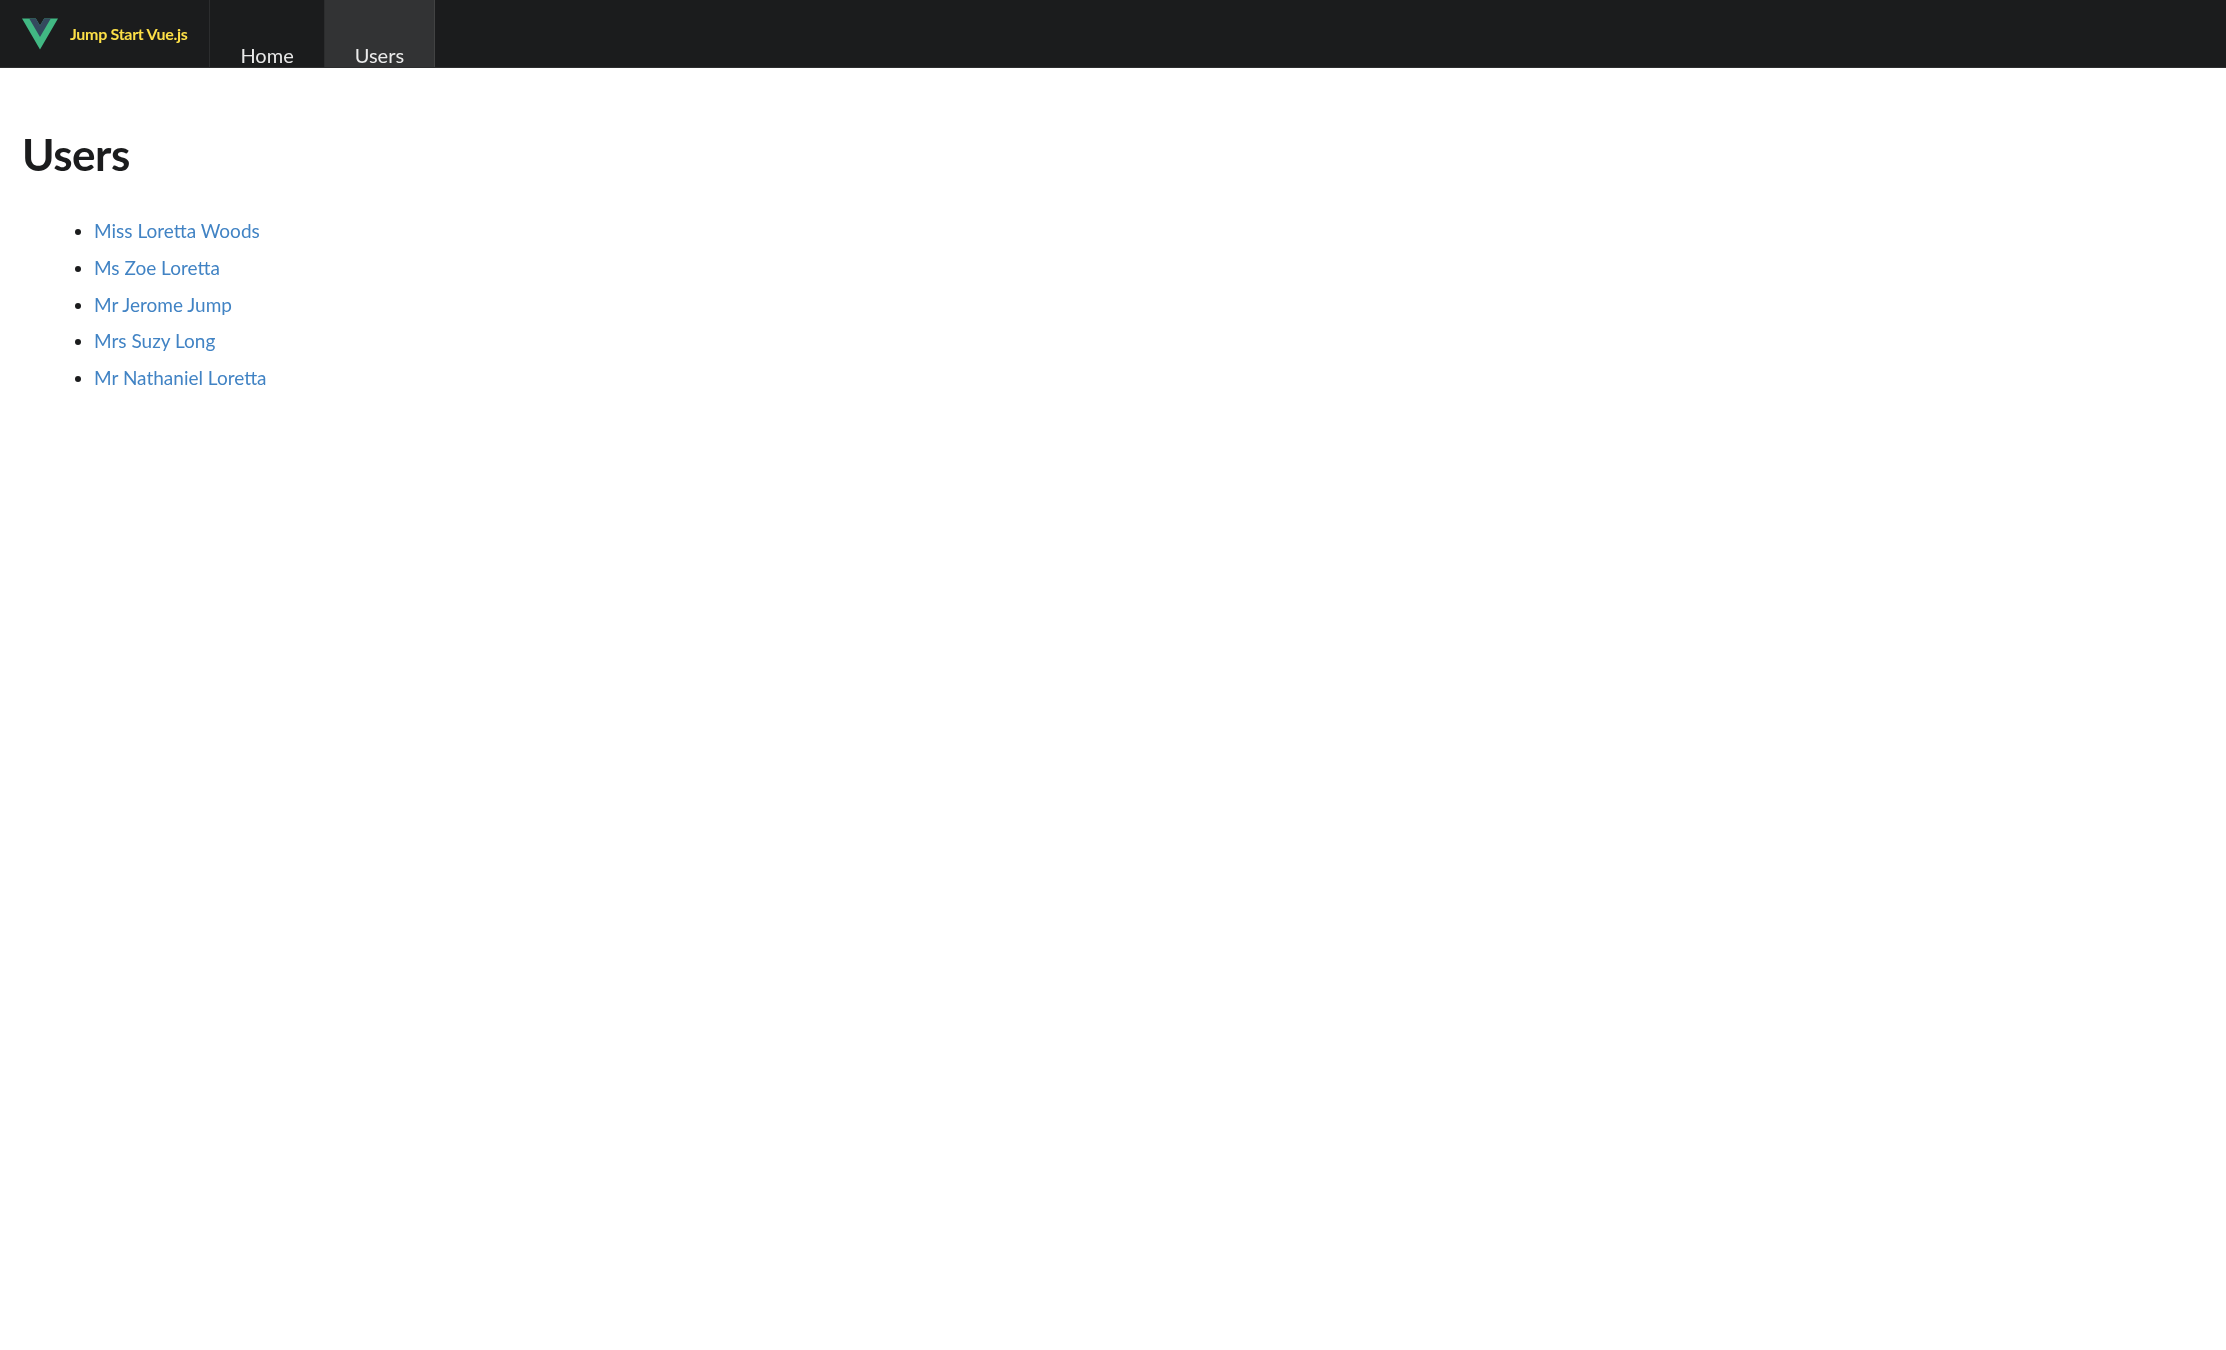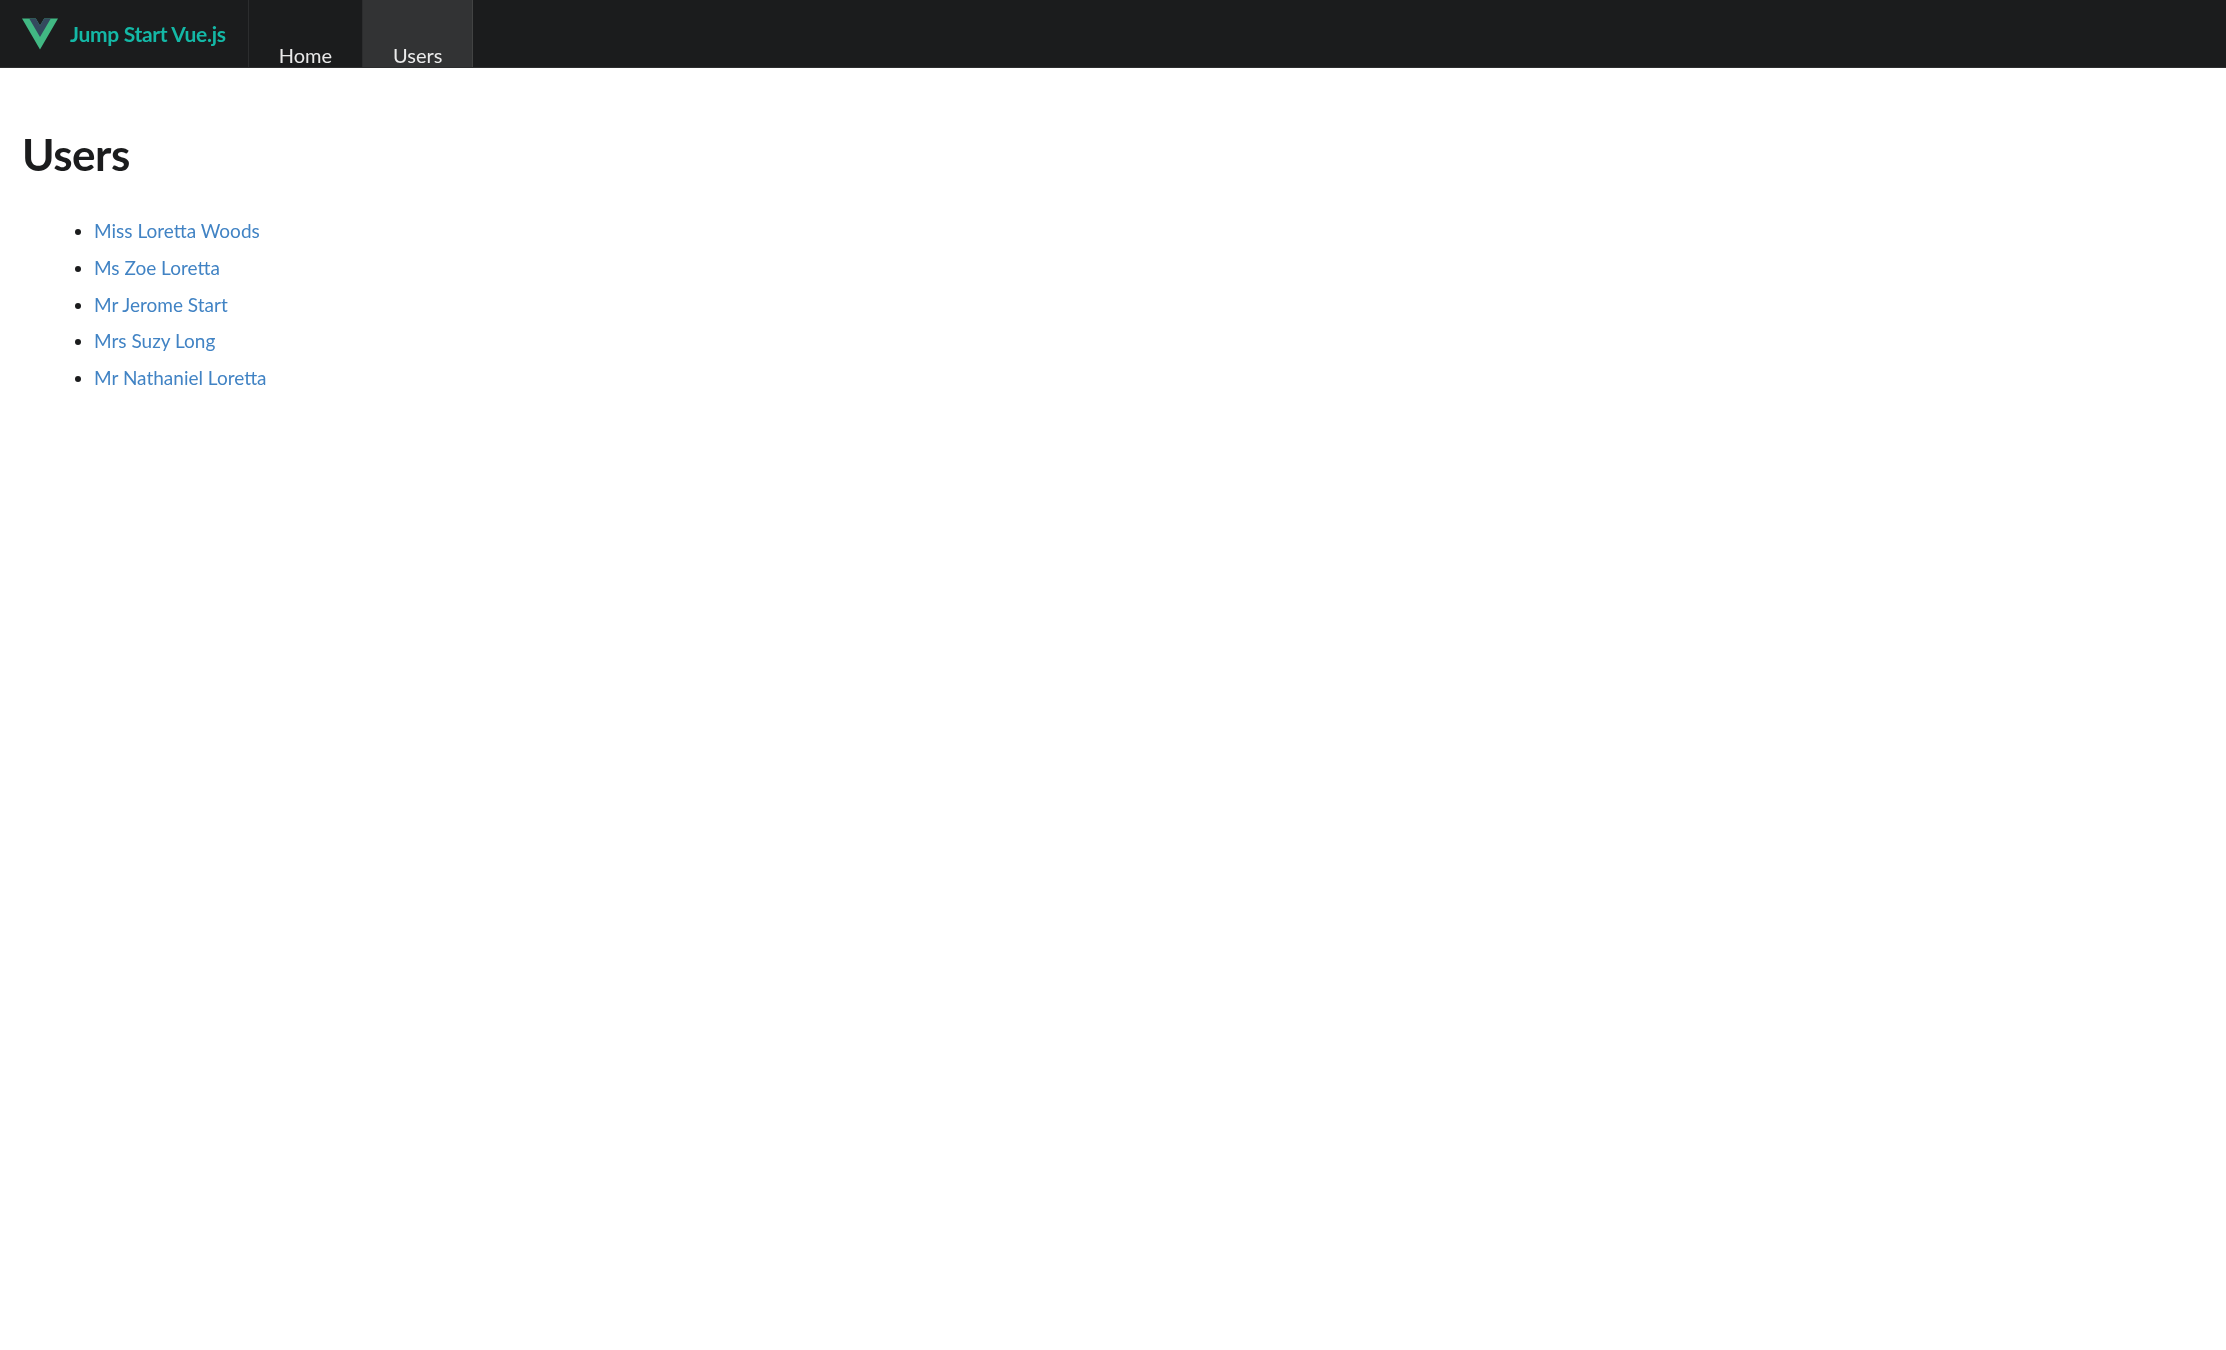--- a/index.html
+++ b/index.html
@@ -26,23 +26,23 @@
       border-right: 1px solid rgba(255,255,255,0.08);
       cursor: pointer;
     }
     .brand-logo {
       width: 36px;
       height: 36px;
       margin-right: 12px;
       flex-shrink: 0;
     }
     .brand-text {
-      color: #14b8a6;
+      color: #fde047;
       font-weight: 700;
-      font-size: 21px;
+      font-size: 16px;
       letter-spacing: -0.3px;
     }
     .nav-item {
       display: flex;
       align-items: flex-end;
       padding: 0 30px;
       color: rgba(255,255,255,0.9);
       font-size: 20px;
       border-right: 1px solid rgba(255,255,255,0.08);
       cursor: pointer;
@@ -98,21 +98,21 @@
 <main class="main">
   <h1 class="page-title">Users</h1>
   <ul class="user-list">
     <li>
       <a class="user-link">Miss Loretta Woods</a>
     </li>
     <li>
       <a class="user-link">Ms Zoe Loretta</a>
     </li>
     <li>
-      <a class="user-link">Mr Jerome Start</a>
+      <a class="user-link">Mr Jerome Jump</a>
     </li>
     <li>
       <a class="user-link">Mrs Suzy Long</a>
     </li>
     <li>
       <a class="user-link">Mr Nathaniel Loretta</a>
     </li>
   </ul>
 </main>
 

